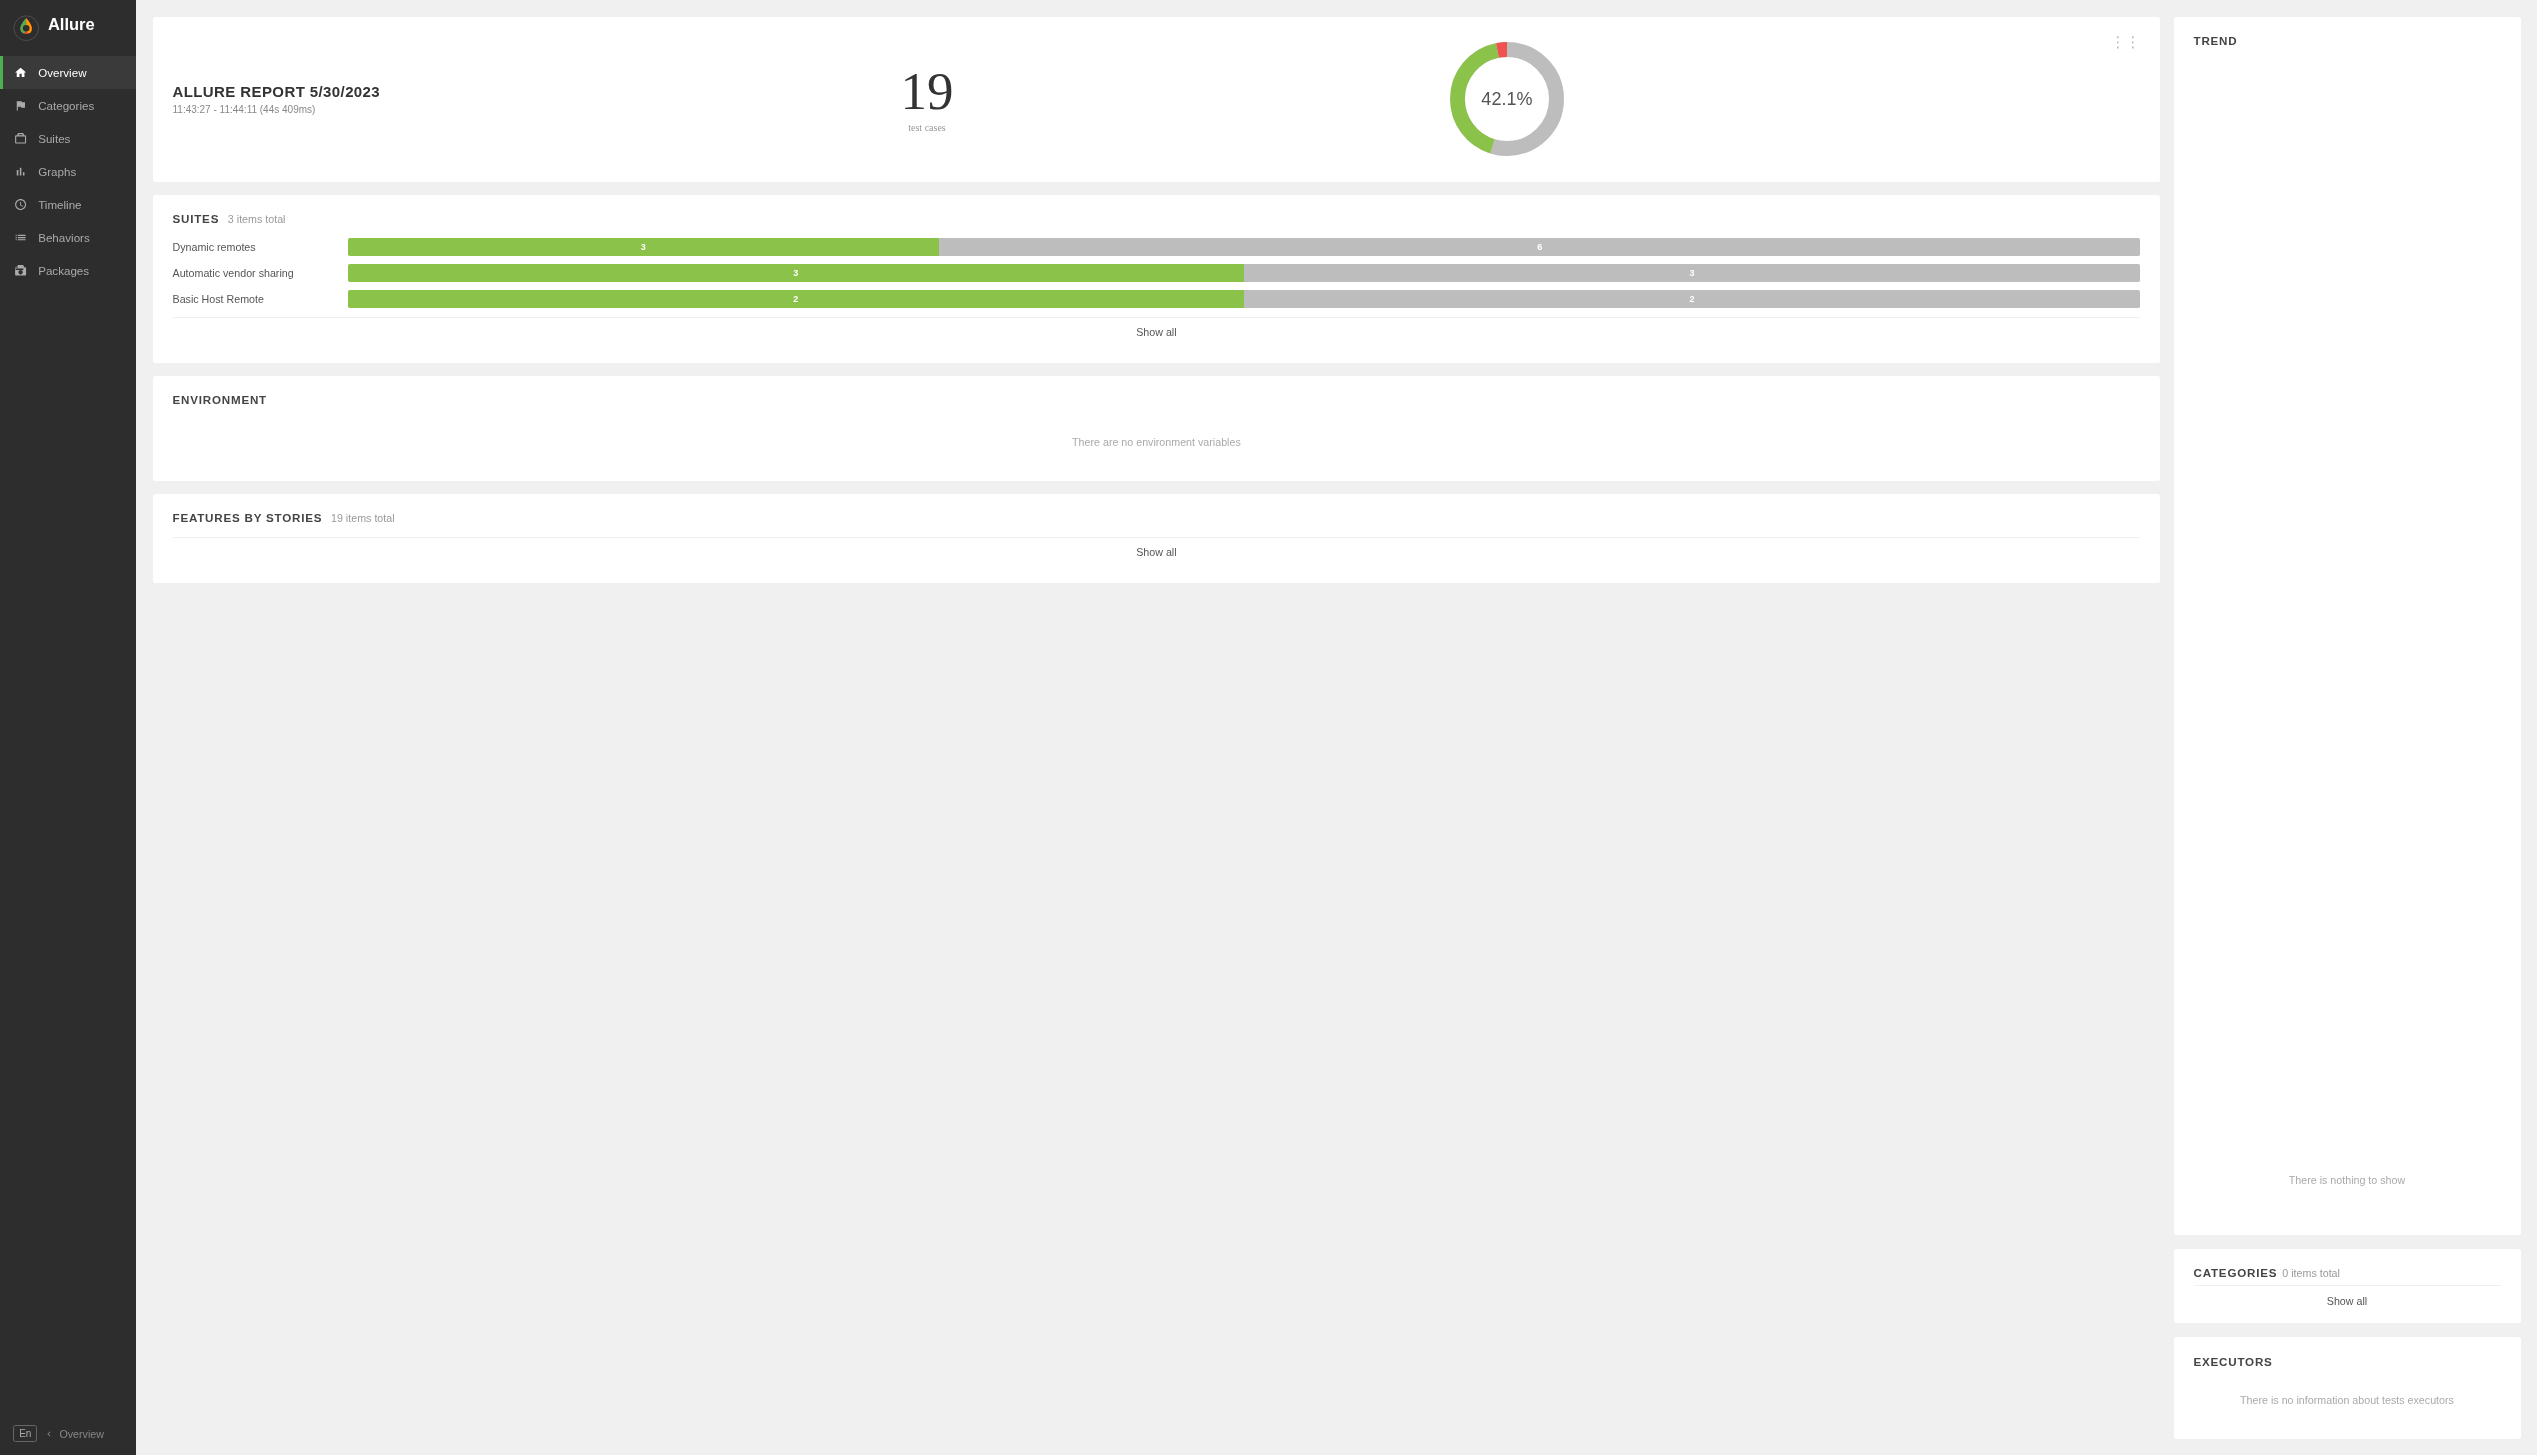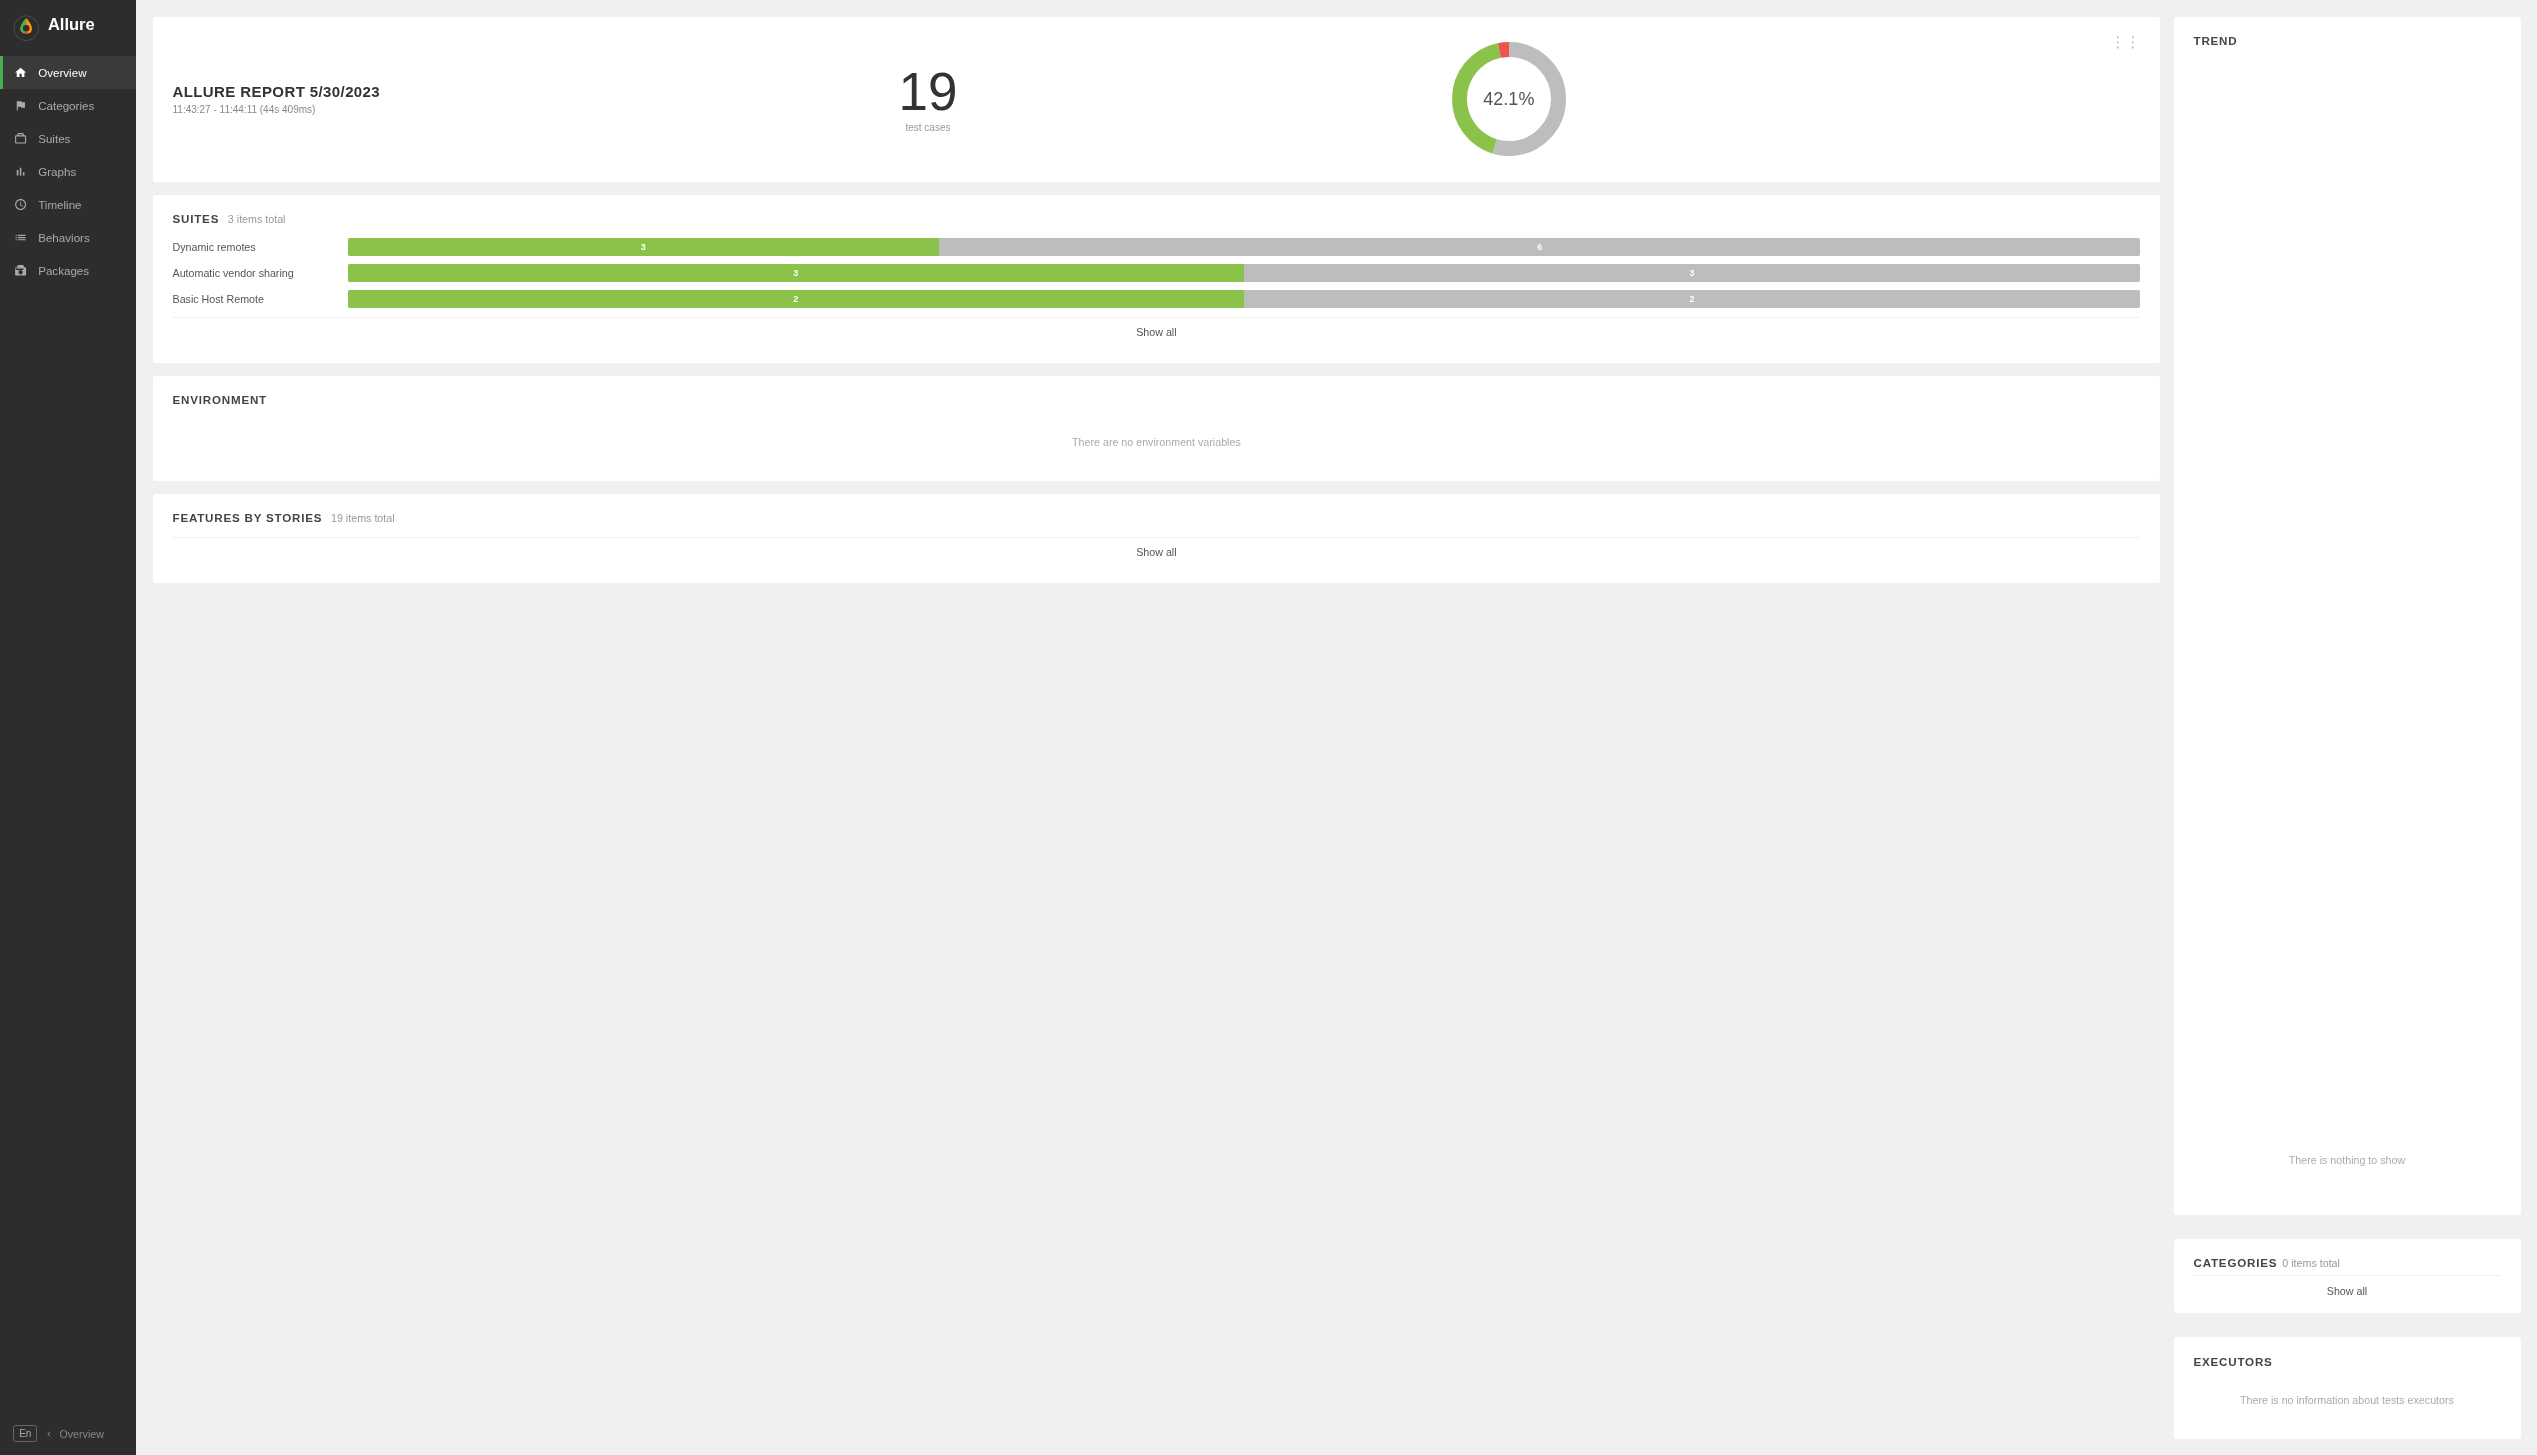--- a/index.html
+++ b/index.html
@@ -98,21 +98,21 @@
       flex-direction: column;
       gap: 13.2px;
       margin-right: 13.2px;
     }
 
     #right-col {
       width: 347px;
       min-width: 264px;
       display: flex;
       flex-direction: column;
-      gap: 24px;
+      gap: 14px;
     }
 
     .card {
       background: #fff;
       border-radius: 2.5px;
       padding: 16.5px 20px;
     }
 
     
     #report-header-card {
@@ -128,20 +128,21 @@
       letter-spacing: 0.4px;
     }
     #report-info .time {
       font-size: 10px;
       color: #888;
       margin-top: 3.3px;
     }
     #test-count-area {
       text-align: center;
       margin-left: 33px;
+      font-family: Liberation Serif, serif;
     }
     .big-number {
       font-size: 53px;
       font-weight: 300;
       color: #333;
       line-height: 1;
     }
     .test-cases-label {
       font-size: 10px;
       color: #999;

